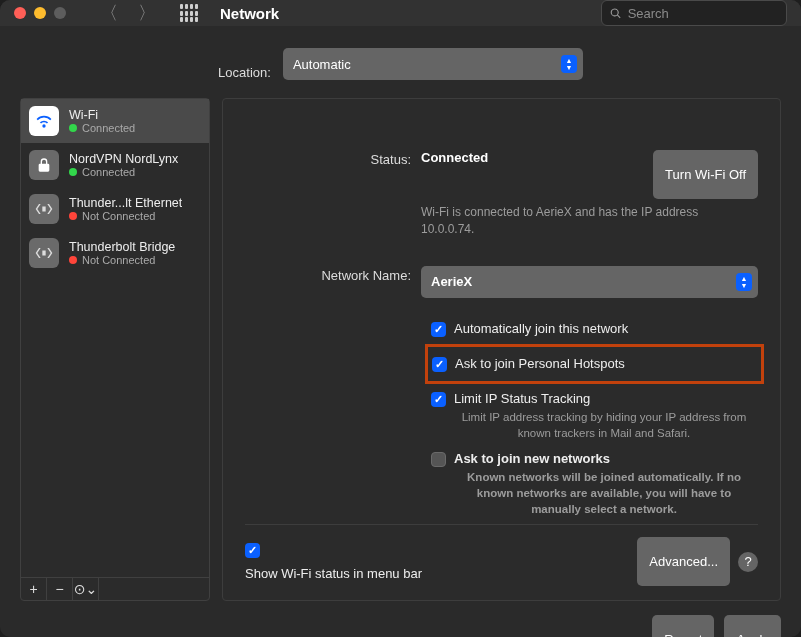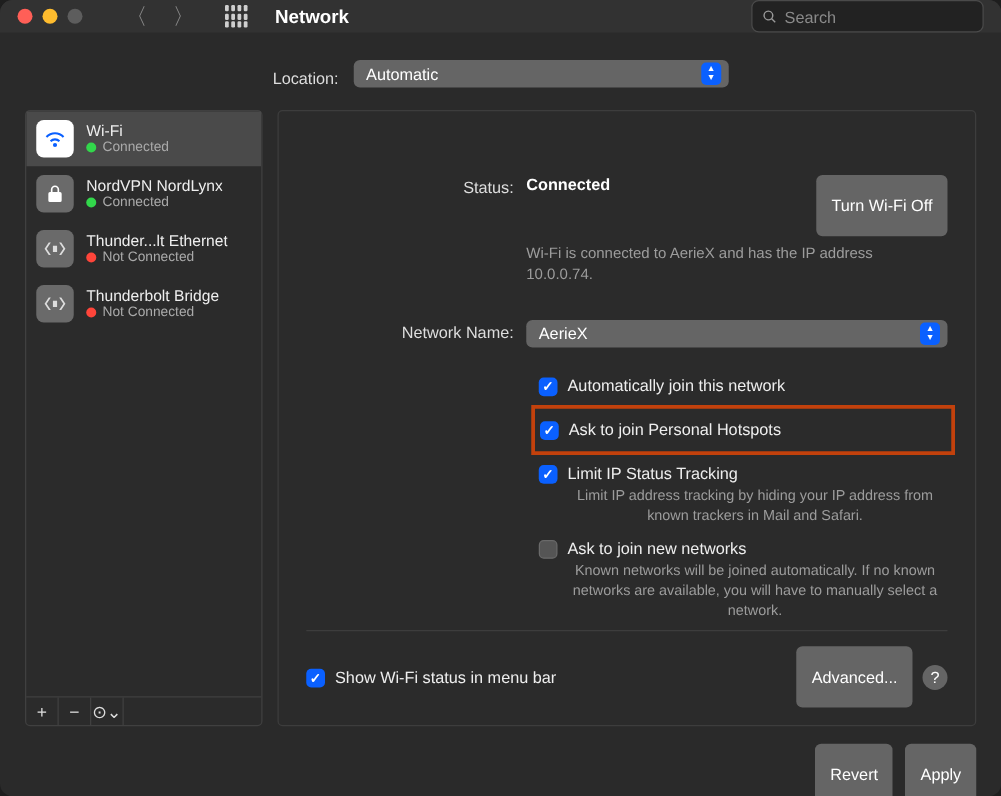--- a/index.html
+++ b/index.html
@@ -63,21 +63,21 @@
     .searchbox input::placeholder { color: #8a8a8a; }
 
     .location-row {
       display: flex; align-items: flex-end; justify-content: center;
       gap: 12px; padding: 22px 0 18px 0;
       color: #ddd; font-size: 13px;
     }
     .dropdown {
       background: #656565;
       border-radius: 5px;
-      height: 22px;
+      height: 32px;
       display: flex;
       align-items: center;
       padding: 0 6px 0 10px;
       color: #fff;
       font-size: 13px;
       position: relative;
       min-width: 300px;
     }
     .dropdown-arrows {
       background: #0a60ff;
@@ -136,21 +136,21 @@
     .val-col { flex: 1; color: #fff; font-size: 13px; }
     .status-value { font-weight: 600; }
     .status-desc { color: #9c9c9c; font-size: 12px; margin-top: 5px; line-height: 1.4; max-width: 300px; }
     .btn {
       background: #656565; color: #fff; border: none;
       border-radius: 5px; padding: 17px 12px; font-size: 13px;
       cursor: default;
     }
     .status-row { display: flex; align-items: flex-start; }
     .status-row .btn { margin-left: auto; }
-    .netname-dropdown { min-width: 322px; }
+    .netname-dropdown { min-width: 322px; font-weight: bold; }
     .check-row {
       display: flex; align-items: flex-start; gap: 8px;
       margin: 4px 0; padding: 3px 0;
     }
     .checkbox {
       width: 15px; height: 15px; border-radius: 4px;
       display: flex; align-items: center; justify-content: center;
       flex-shrink: 0; margin-top: 1px;
     }
     .checkbox.checked { background: #0a60ff; }
@@ -331,31 +331,31 @@
         </div>
 
         <div class="check-row">
           <div class="checkbox checked"></div>
           <div>
             <div class="check-label">Limit IP Status Tracking</div>
             <div class="check-desc">Limit IP address tracking by hiding your IP address from known trackers in Mail and Safari.</div>
           </div>
         </div>
 
-        <div class="check-row" style="">
+        <div class="check-row" style="font-weight:bold;">
           <div class="checkbox unchecked"></div>
           <div>
             <div class="check-label">Ask to join new networks</div>
             <div class="check-desc">Known networks will be joined automatically. If no known networks are available, you will have to manually select a network.</div>
           </div>
         </div>
       </div>
 
       <div class="main-footer">
-        <div class="check-row" style="margin:0;">
+        <div class="check-row" style="margin:0;flex-direction:column;">
           <div class="checkbox checked"></div>
           <div class="check-label">Show Wi-Fi status in menu bar</div>
         </div>
         <div class="spacer"></div>
         <button class="btn">Advanced...</button>
         <div class="help-circle">?</div>
       </div>
     </div>
   </div>
 

